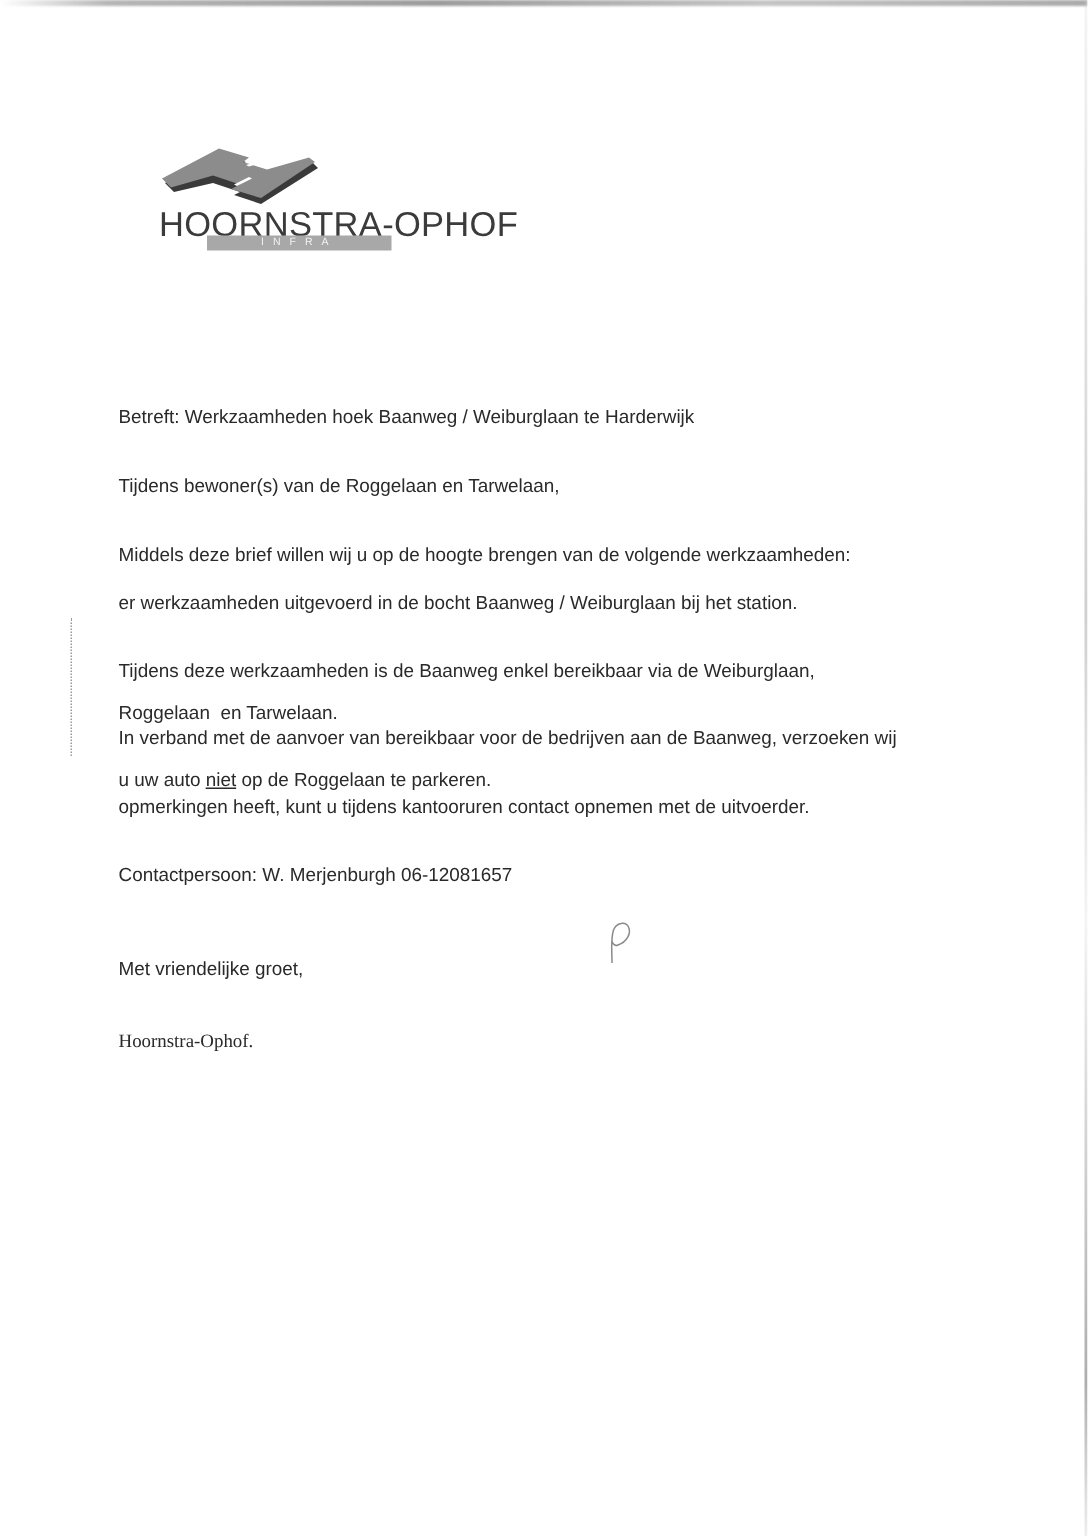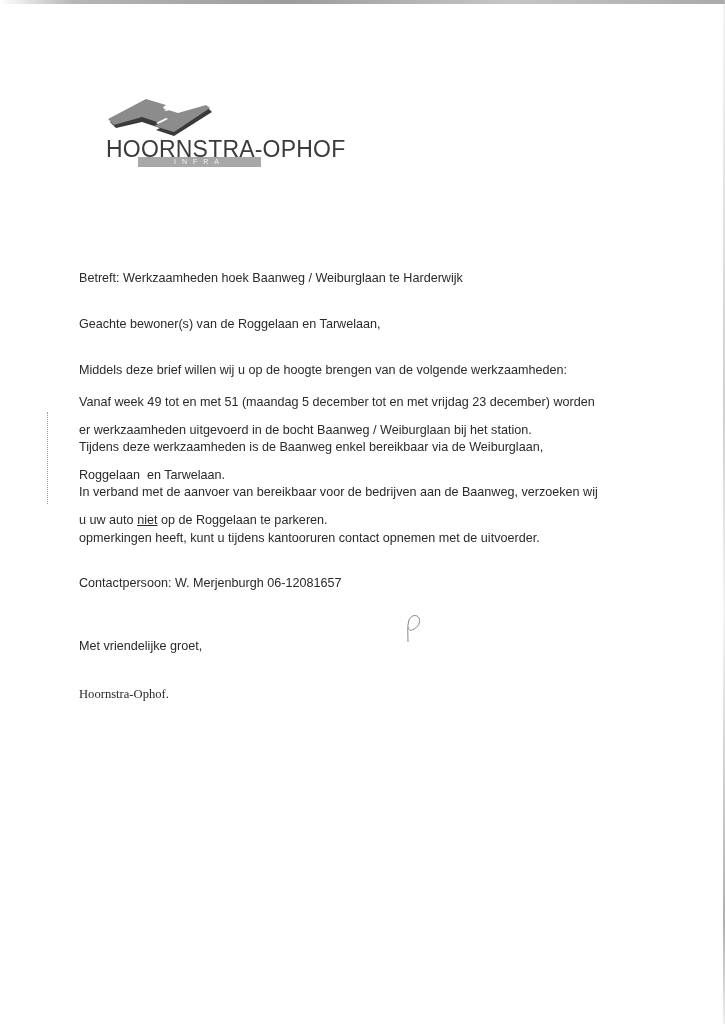--- a/index.html
+++ b/index.html
@@ -109,25 +109,24 @@
 
     <polygon points="52,27 62,22 64,23 54,28" fill="#ffffff"></polygon>
     <polygon points="60,14 80,8 82,9 62,15" fill="#ffffff"></polygon>
   </svg>
   <div class="logo-name">HOORNSTRA-OPHOF</div>
   <div class="logo-sub">INFRA</div>
 </div>
 
 <div class="letter">
   <p class="subject">Betreft: Werkzaamheden hoek Baanweg / Weiburglaan te Harderwijk</p>
-  <p class="salutation">Geachte bewoner(s) van de Roggelaan en Tarwelaan,</p>
+  <p class="salutation">Tijdens bewoner(s) van de Roggelaan en Tarwelaan,</p>
   <p class="intro">Middels deze brief willen wij u op de hoogte brengen van de volgende werkzaamheden:</p>
 
   <div class="p-week">
-    <p>Vanaf week 49 tot en met 51 (maandag 5 december tot en met vrijdag 23 december) worden</p>
     <p>er werkzaamheden uitgevoerd in de bocht Baanweg / Weiburglaan bij het station.</p>
   </div>
 
   <div class="p-access">
     <p>Tijdens deze werkzaamheden is de Baanweg enkel bereikbaar via de Weiburglaan,</p>
     <p style="white-space: pre;">Roggelaan  en Tarwelaan.</p>
   </div>
 
   <div class="p-parking">
     <p>In verband met de aanvoer van bereikbaar voor de bedrijven aan de Baanweg, verzoeken wij</p>

